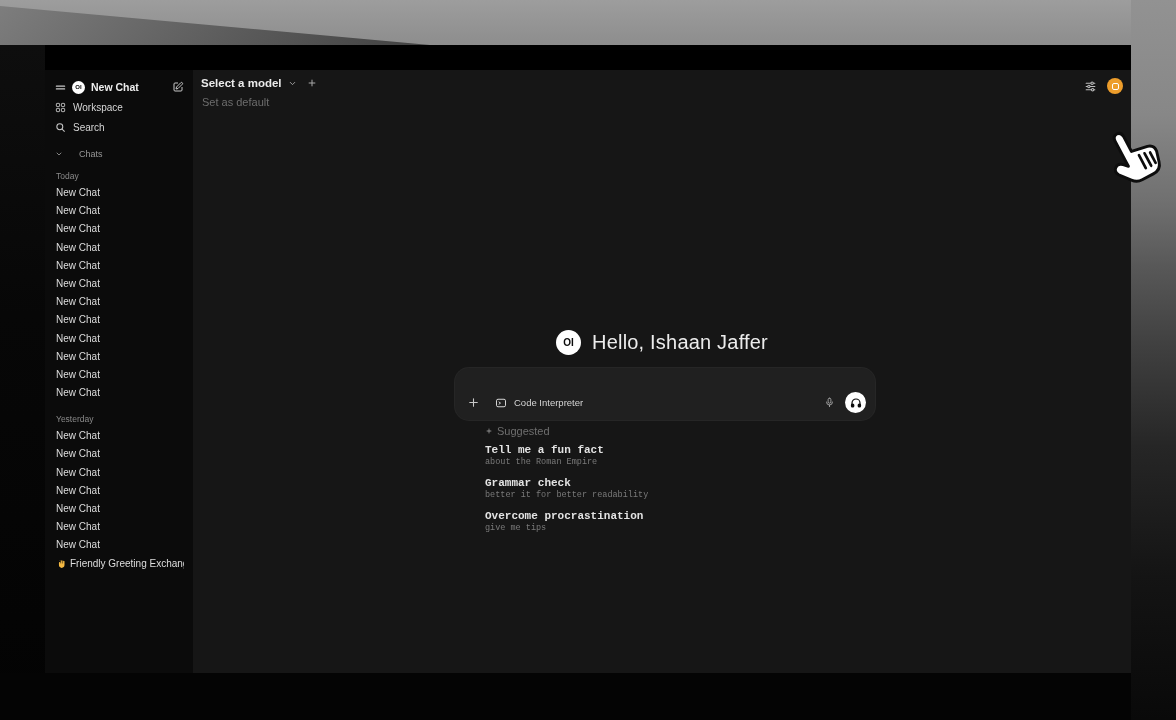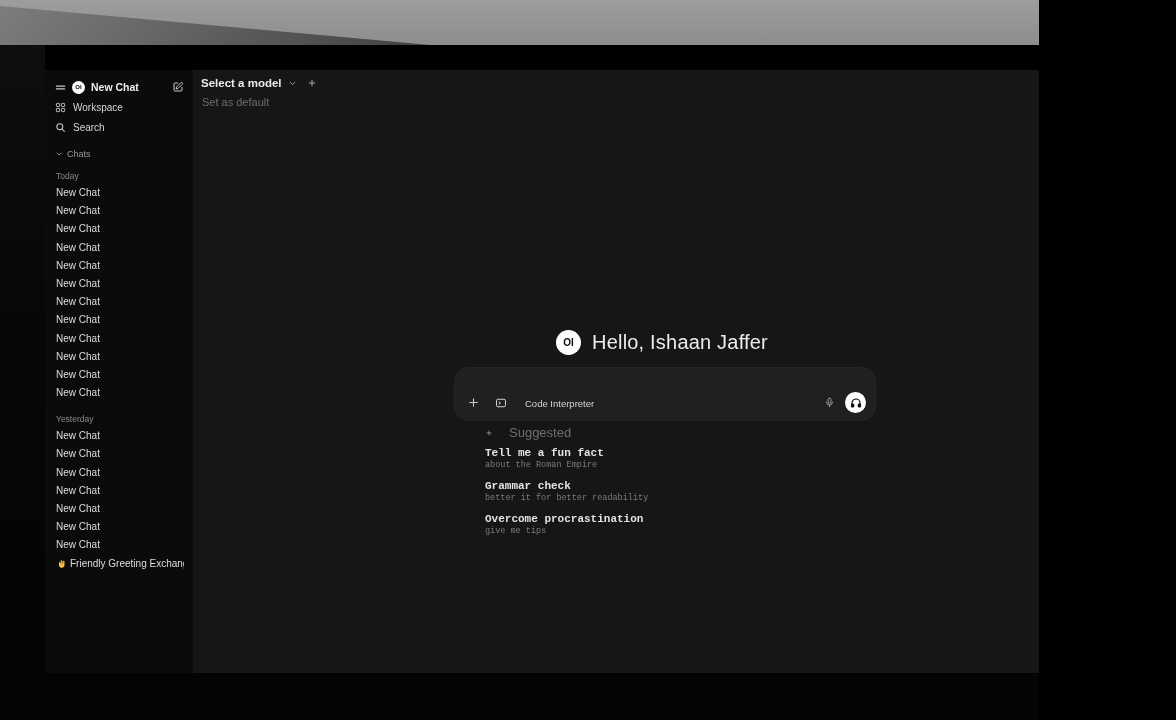--- a/index.html
+++ b/index.html
@@ -1,17 +1,17 @@
 <!DOCTYPE html>
 <html><head>
 <meta charset="utf-8">
 <style>
   * { margin:0; padding:0; box-sizing:border-box; }
   body { background:#000; font-family:"Liberation Sans", sans-serif; }
-  .stage { position:relative; width:1039px; height:720px; background:#030303; overflow:hidden; }
+  .stage { position:relative; width:1176px; height:720px; background:#030303; overflow:hidden; }
 
   
   .bg-top    { position:absolute; left:0; top:0; width:1176px; height:45px;
                background:linear-gradient(180deg,#9d9d9d,#8d8d8d); }
   .bg-wedge  { position:absolute; left:0; top:6px; width:430px; height:39px;
                background:linear-gradient(135deg,#7d7d7d,#414141);
                clip-path:polygon(0 0, 100% 100%, 0 100%); }
   .bg-right  { position:absolute; left:1131px; top:0; width:45px; height:720px;
                background:linear-gradient(180deg,#929292 0%,#878787 16%,#707070 28%,#585858 37%,#404040 48%,#262626 62%,#141414 80%,#090909 100%); }
   .bg-left   { position:absolute; left:0; top:45px; width:45px; height:675px;
@@ -25,21 +25,21 @@
 
   
   .sidebar { width:148px; background:#0b0b0b; padding:8px 9px 8px 10px; color:#cfcfcf; flex-shrink:0; }
   .sb-header { display:flex; align-items:center; gap:6px; height:18px; }
   .sb-title { font-size:10.5px; font-weight:bold; color:#ededed; flex:1; white-space:nowrap; }
   .logo-circle { width:13px; height:13px; border-radius:50%; background:#fff; color:#000;
                  font-size:6px; font-weight:bold; display:flex; align-items:center; justify-content:center; letter-spacing:0; }
   .sb-nav-item { display:flex; align-items:center; gap:7px; height:18px; margin-top:2px;
                  font-size:10px; font-weight:500; color:#d6d6d6; cursor:pointer; }
   .sb-nav-item:first-of-type { margin-top:6px; }
-  .sb-chats-hdr { display:flex; align-items:center; gap:4px; margin-top:12px; height:12px;
+  .sb-chats-hdr { display:flex; align-items:center; gap:16px; margin-top:12px; height:12px;
                   font-size:9px; color:#979797; }
   .sb-group-label { margin-top:11px; font-size:8.5px; color:#8a8a8a; height:10px; line-height:10px; padding-left:1px; }
   .sb-group-label.second { margin-top:12px; }
   .sb-list { margin-top:3px; }
   .sb-item { height:18.2px; line-height:18.2px; font-size:10px; color:#dedede; white-space:nowrap;
              overflow:hidden; cursor:pointer; border-radius:4px; padding-left:1px; }
   .sb-item-pinned { display:flex; align-items:center; gap:4px; }
   .icon { display:inline-flex; align-items:center; justify-content:center; flex-shrink:0; }
   .icon svg { display:block; }
 
@@ -58,29 +58,29 @@
   .greeting-logo { width:25px; height:25px; border-radius:50%; background:#fff; color:#0a0a0a;
                    font-size:10px; font-weight:bold; display:flex; align-items:center; justify-content:center; }
   .greeting-text { font-size:20px; font-weight:500; color:#ececec; letter-spacing:.2px; }
 
   .composer { position:absolute; left:262px; top:298px; width:420px; height:52px; background:#202020;
               border-radius:14px; box-shadow:0 0 0 1px #262626; }
   .composer-input { position:absolute; left:16px; top:8px; width:380px; background:transparent; border:0;
                     outline:none; font-family:"Liberation Sans",sans-serif; font-size:10.5px; color:#e5e5e5; }
   .composer-input::placeholder { color:#8e8e8e; }
   .composer-row { position:absolute; left:12px; right:9px; bottom:7px; display:flex; align-items:center; }
-  .chip { display:flex; align-items:flex-end; gap:18px; margin-left:15px; cursor:pointer; }
+  .chip { display:flex; align-items:center; gap:7px; margin-left:15px; cursor:pointer; }
   .chip-label { font-size:9.5px; font-weight:500; color:#d5d5d5; }
   .composer-spacer { flex:1; }
   .mic-btn { margin-right:10px; cursor:pointer; }
   .call-btn { width:21px; height:21px; border-radius:50%; background:#fff; display:flex;
               align-items:center; justify-content:center; cursor:pointer; }
 
   .suggested { position:absolute; left:292px; top:355px; }
-  .suggested-hdr { display:flex; align-items:center; gap:16px; font-size:13px; color:#6f6f6f; margin-bottom:7px; }
+  .suggested-hdr { display:flex; align-items:center; gap:4px; font-size:11px; color:#6f6f6f; margin-bottom:7px; }
   .sg-item { margin-bottom:9px; cursor:pointer;font-family:Liberation Mono, monospace; }
   .sg-title { font-size:11px; font-weight:600; color:#e3e3e3; line-height:13px; }
   .sg-sub { font-size:8.5px; color:#7a7a7a; line-height:11px; }
 
   
   .cursor { position:absolute; left:1098px; top:124px; width:62px; height:62px;
             transform:rotate(-28deg); pointer-events:none; z-index:50; }
 </style>
 </head>
 <body>

